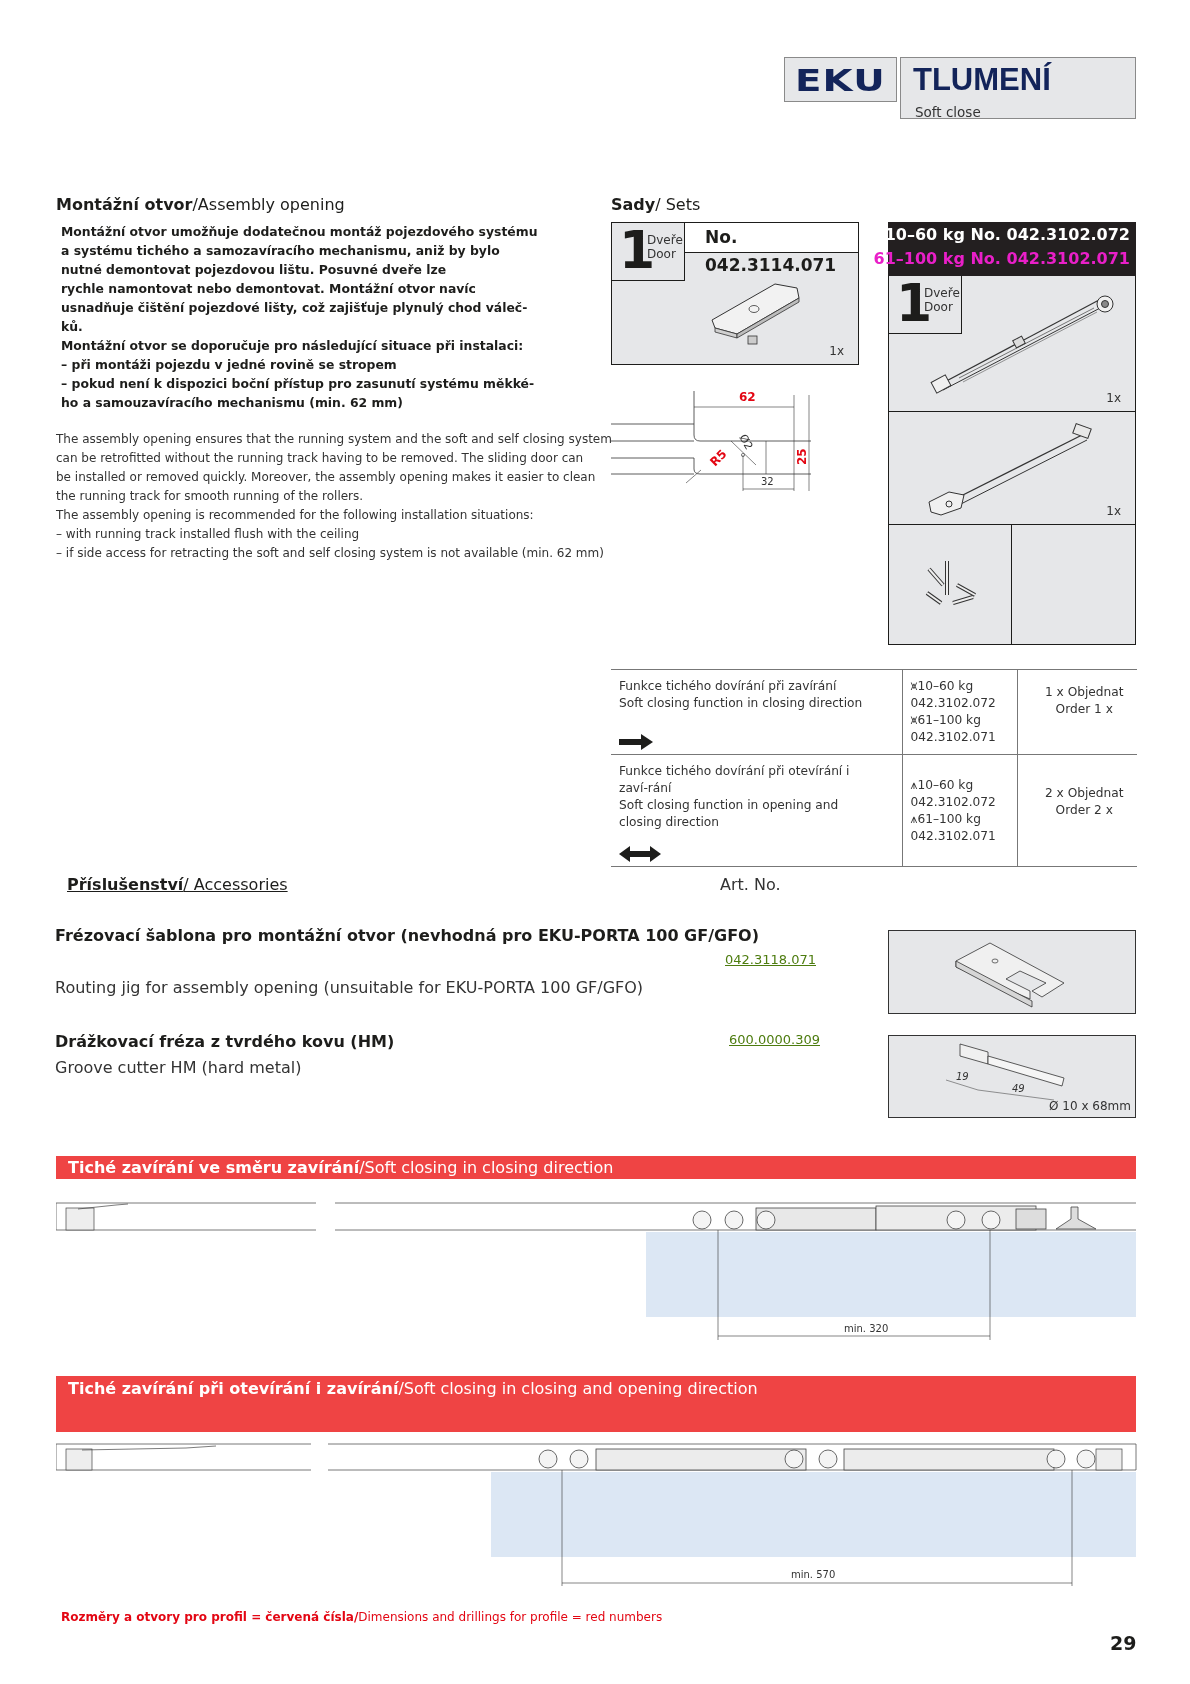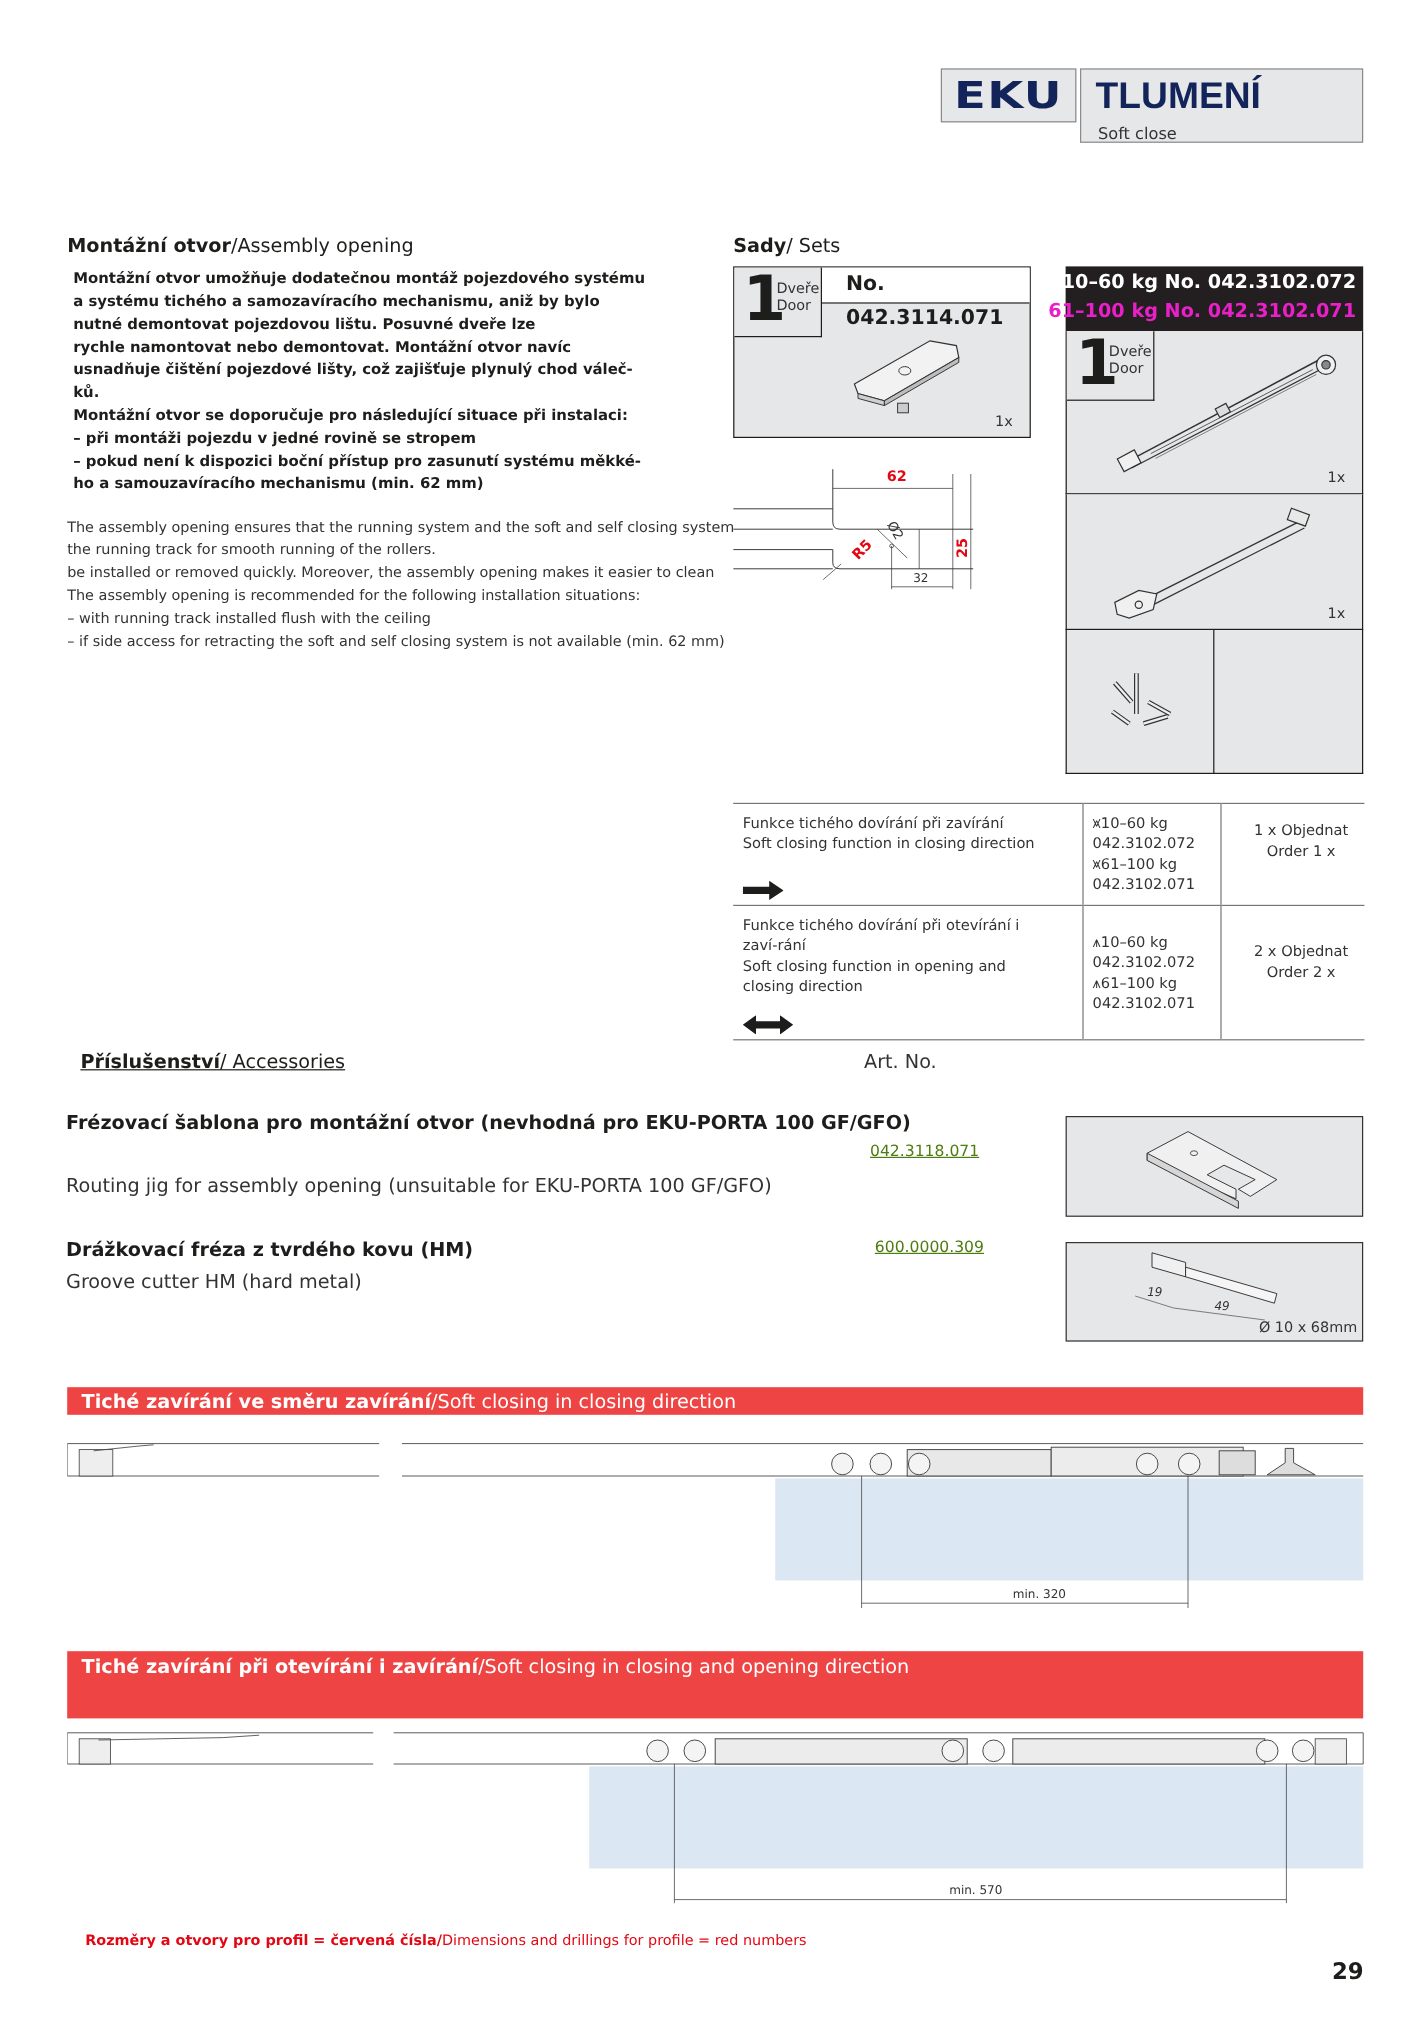--- a/index.html
+++ b/index.html
@@ -55,21 +55,21 @@
   #acc-artno { left: 720px; top: 875px; font-size: 16px; color: #333; }
   .acc-name { font-size: 16px; font-weight: bold; color: #1d1d1b; white-space: nowrap; }
   .acc-en { font-size: 16px; color: #333; white-space: nowrap; }
   .acc-num { font-size: 13px; color: #4d7c0f; text-decoration: underline; }
   .acc-img { background: #e6e7e9; border: 1.5px solid #333; }
 
   
   .band { left: 56px; width: 1080px; background: #ef4444; color: #ffffff; font-size: 16px; padding-left: 12px; }
   .band b { font-weight: bold; }
 
-  #footer-note { left: 61px; top: 1610px; font-size: 12px; color: #e30613; white-space: nowrap; margin-left: 10px; }
+  #footer-note { left: 61px; top: 1610px; font-size: 12px; color: #e30613; white-space: nowrap; }
   #footer-note b { font-weight: bold; }
   #page-num { left: 1110px; top: 1632px; font-size: 19px; font-weight: bold; color: #1d1d1b; }
 </style>
 </head>
 <body>
 
 <div id="logo-eku" class="abs">
   <span>EKU</span>
 </div>
 <div id="logo-title" class="abs">
@@ -87,22 +87,23 @@
   <p>rychle namontovat nebo demontovat. Montážní otvor navíc</p>
   <p>usnadňuje čištění pojezdové lišty, což zajišťuje plynulý chod váleč-</p>
   <p>ků.</p>
   <p>Montážní otvor se doporučuje pro následující situace při instalaci:</p>
   <p>– při montáži pojezdu v jedné rovině se stropem</p>
   <p>– pokud není k dispozici boční přístup pro zasunutí systému měkké-</p>
   <p>ho a samouzavíracího mechanismu (min. 62 mm)</p>
 </div>
 <div id="assembly-en" class="abs">
   <p>The assembly opening ensures that the running system and the soft and self closing system</p>
+  <p>can be retrofitted without the running track having to be removed. The sliding door can</p>
+  <p>be installed or removed quickly. Moreover, the assembly opening makes it easier to clean</p>
   <p>the running track for smooth running of the rollers.</p>
-  <p>be installed or removed quickly. Moreover, the assembly opening makes it easier to clean</p>
   <p>The assembly opening is recommended for the following installation situations:</p>
   <p>– with running track installed flush with the ceiling</p>
   <p>– if side access for retracting the soft and self closing system is not available (min. 62 mm)</p>
 </div>
 
 <div class="abs h-sec" style="left:611px; top:195px;">
   <b>Sady</b><span class="lt">/ Sets</span>
 </div>
 
 <div class="abs setbox" style="left:611px; top:222px; width:248px; height:143px;">

